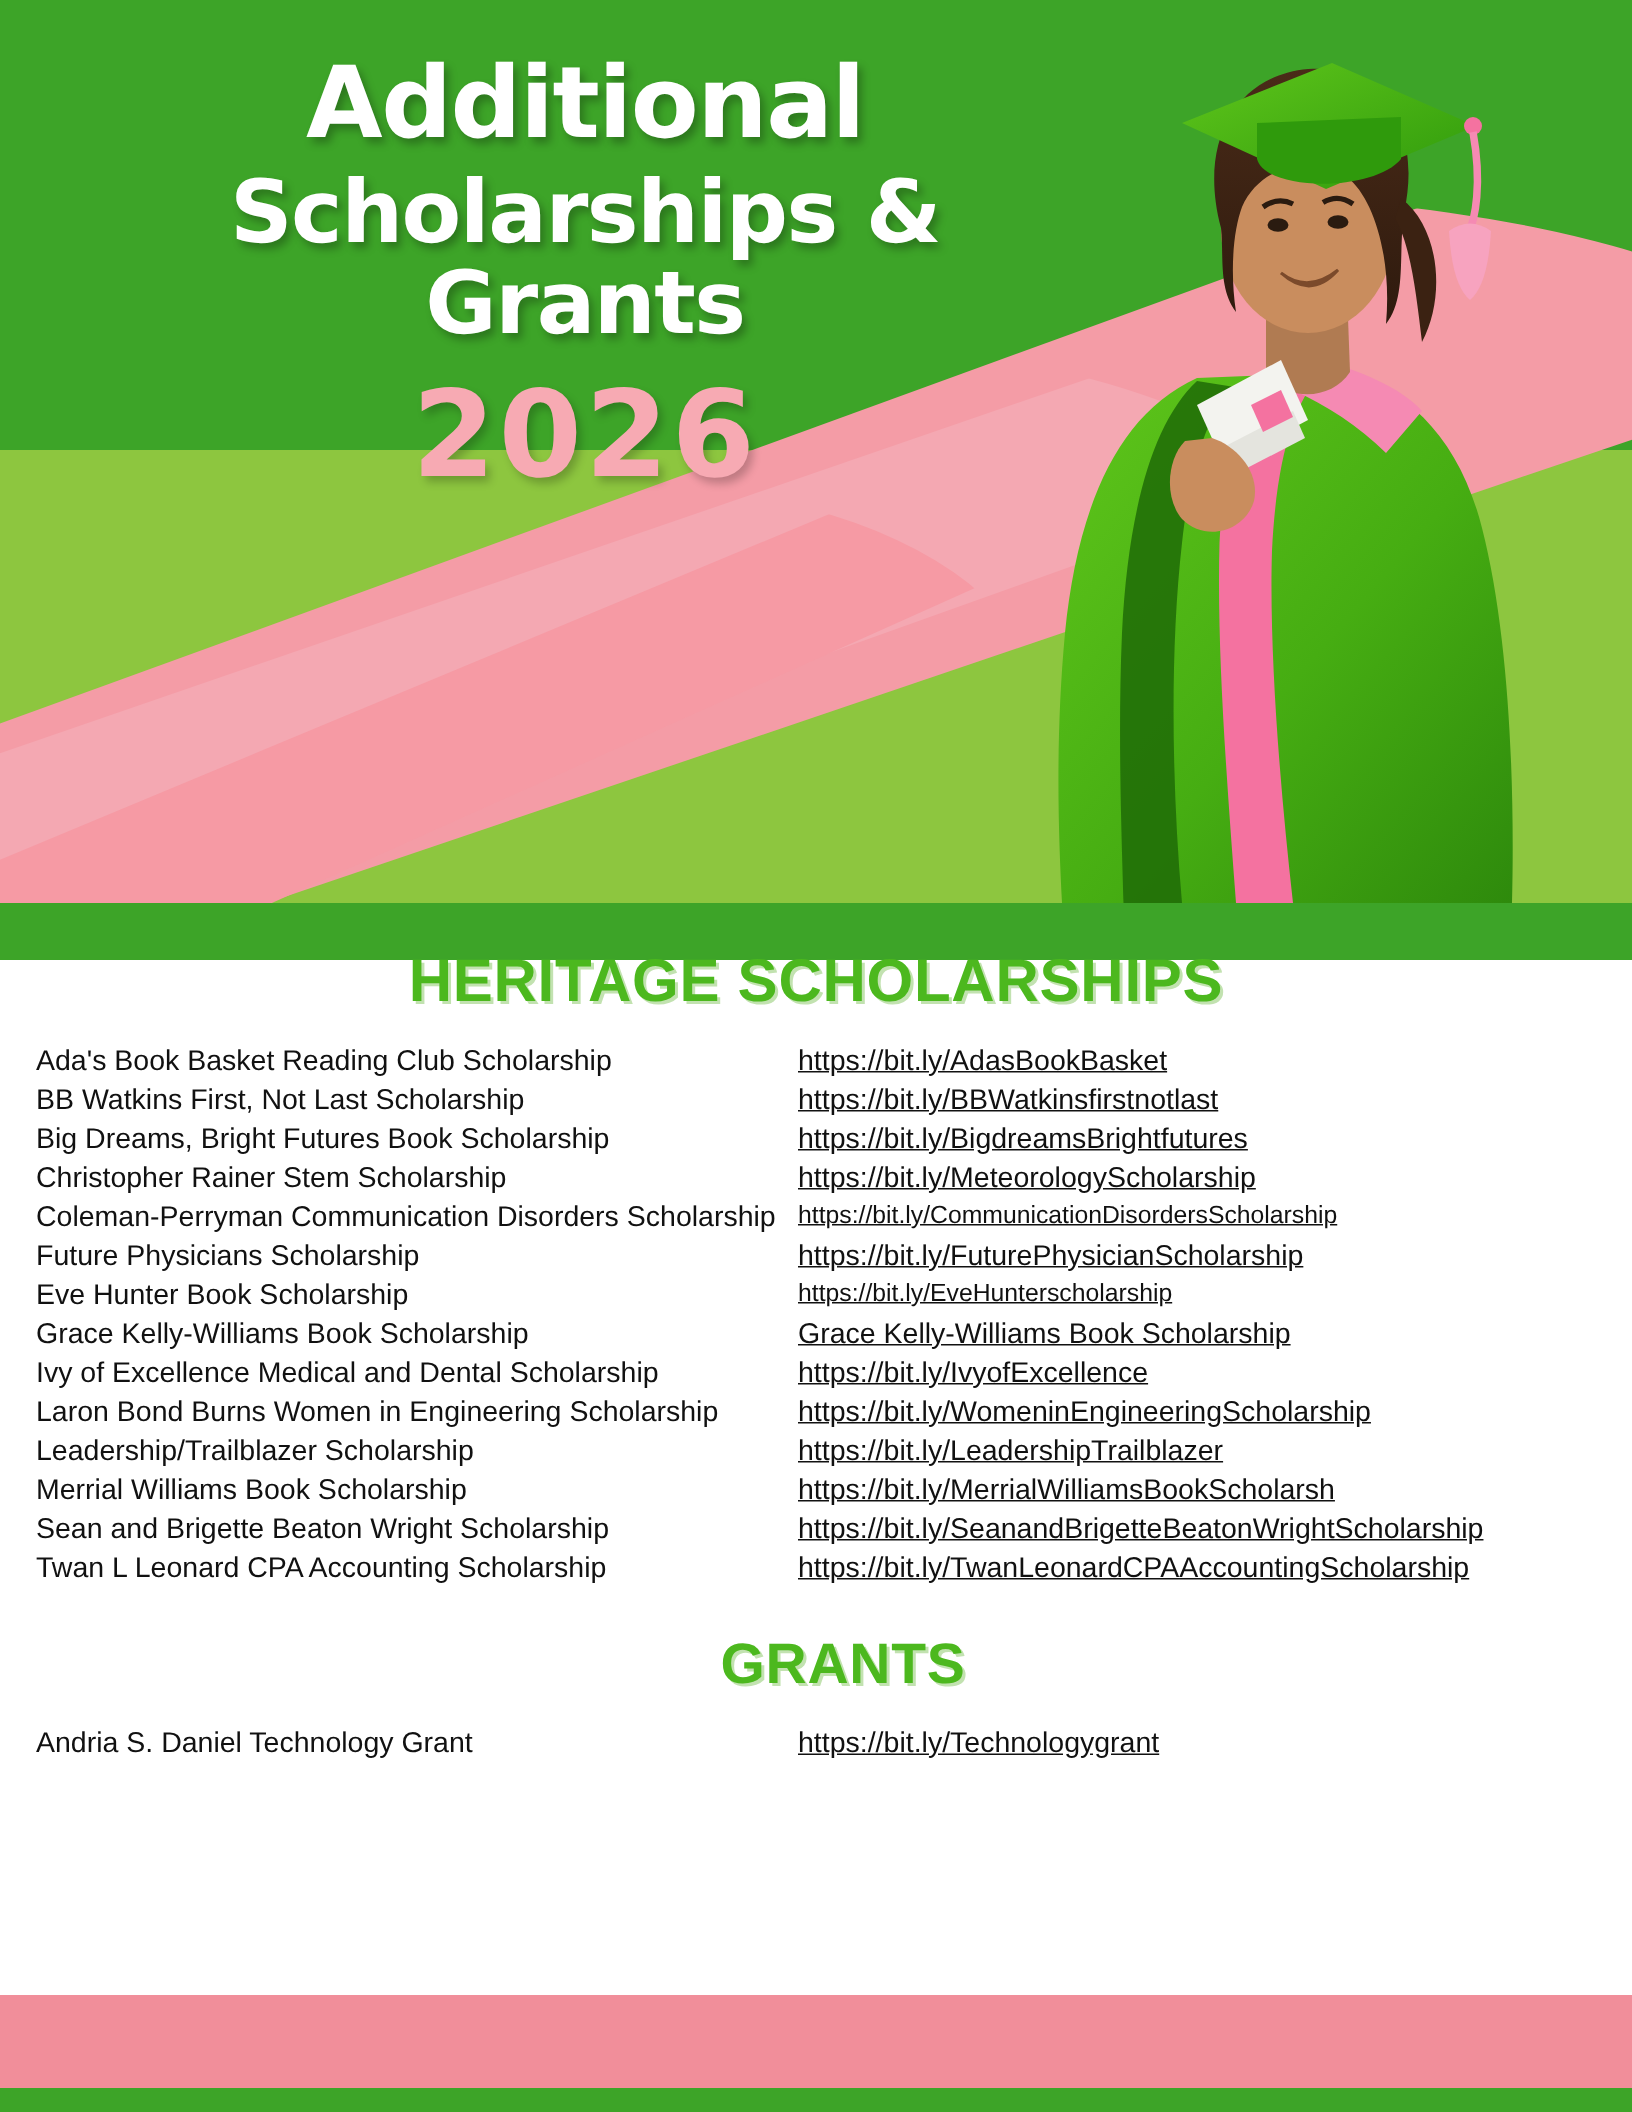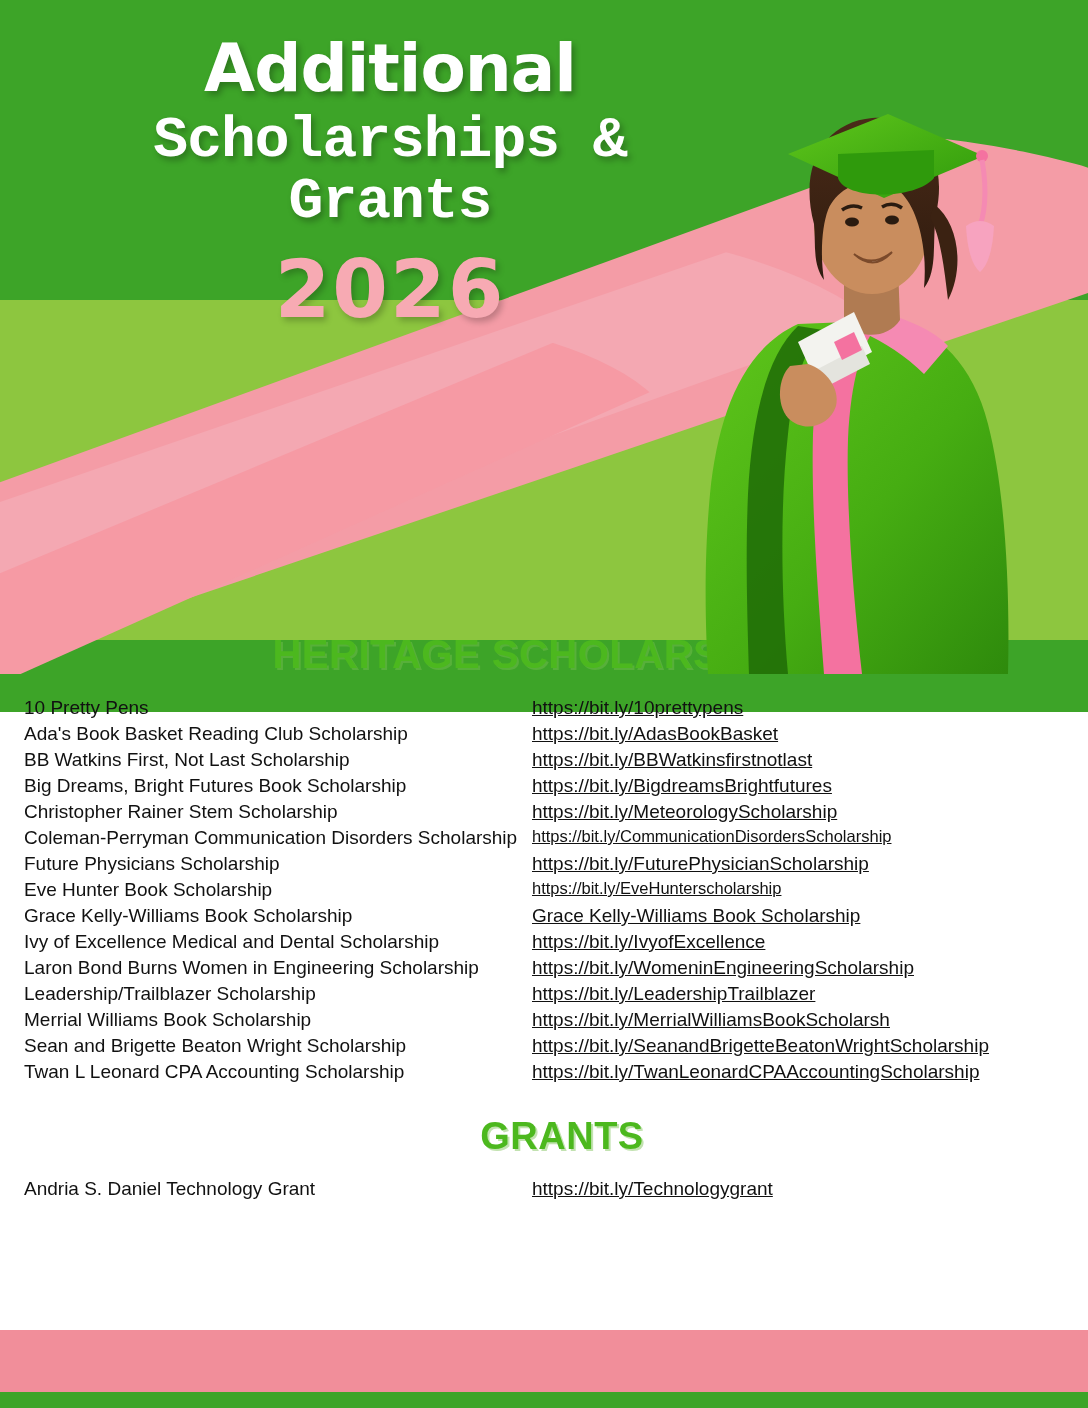--- a/index.html
+++ b/index.html
@@ -12,21 +12,21 @@
     background: #ffffff;
     font-family: "Liberation Sans", sans-serif;
     overflow: hidden;
     position: relative;
   }
 
   
   .hero {
     position: relative;
     width: 1088px;
-    height: 712px;
+    height: 640px;
     overflow: hidden;
     background: #404040;
   }
   .hero-bg-dark {
     position: absolute;
     inset: 0;
     background: #3da428;
   }
   .hero-bg-light {
     position: absolute;
@@ -90,21 +90,21 @@
   .hero-title .line1,
   .hero-title .line2 {
     color: #ffffff;
     font-weight: bold;
     font-family: "DejaVu Sans", sans-serif;
     letter-spacing: -1px;
     text-shadow: 3px 4px 6px rgba(0,0,0,0.28);
     line-height: 1.05;
   }
   .hero-title .line1 { font-size: 66px; }
-  .hero-title .line2 { font-size: 58px; margin-top: 8px; font-family: Liberation Mono, monospace; }
+  .hero-title .line2 { font-size: 58px; margin-top: 8px; }
   .hero-title .year {
     color: #f7aab3;
     font-size: 80px;
     font-weight: bold;
     font-family: "DejaVu Sans", sans-serif;
     letter-spacing: 2px;
     margin-top: 10px;
     text-shadow: 3px 4px 6px rgba(0,0,0,0.22);
   }
 
@@ -254,24 +254,20 @@
   <div class="hero-bottom-bar"></div>
 </div>
 
 <div class="content">
 
   <div class="section-title">HERITAGE SCHOLARSHIPS</div>
 
   <table class="list">
     <tbody>
       <tr>
-          <td class="name">10 Pretty Pens</td>
-          <td class="link">https://bit.ly/10prettypens</td>
-        </tr>
-      <tr>
           <td class="name">Ada's Book Basket Reading Club Scholarship</td>
           <td class="link">https://bit.ly/AdasBookBasket</td>
         </tr>
       <tr>
           <td class="name">BB Watkins First, Not Last Scholarship</td>
           <td class="link">https://bit.ly/BBWatkinsfirstnotlast</td>
         </tr>
       <tr>
           <td class="name">Big Dreams, Bright Futures Book Scholarship</td>
           <td class="link"> https://bit.ly/BigdreamsBrightfutures</td>

